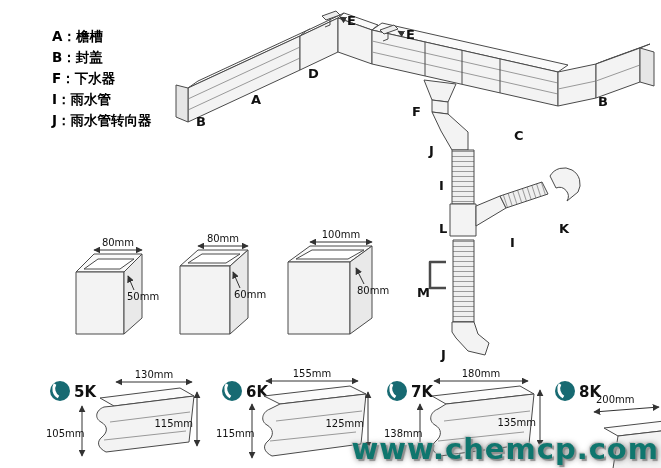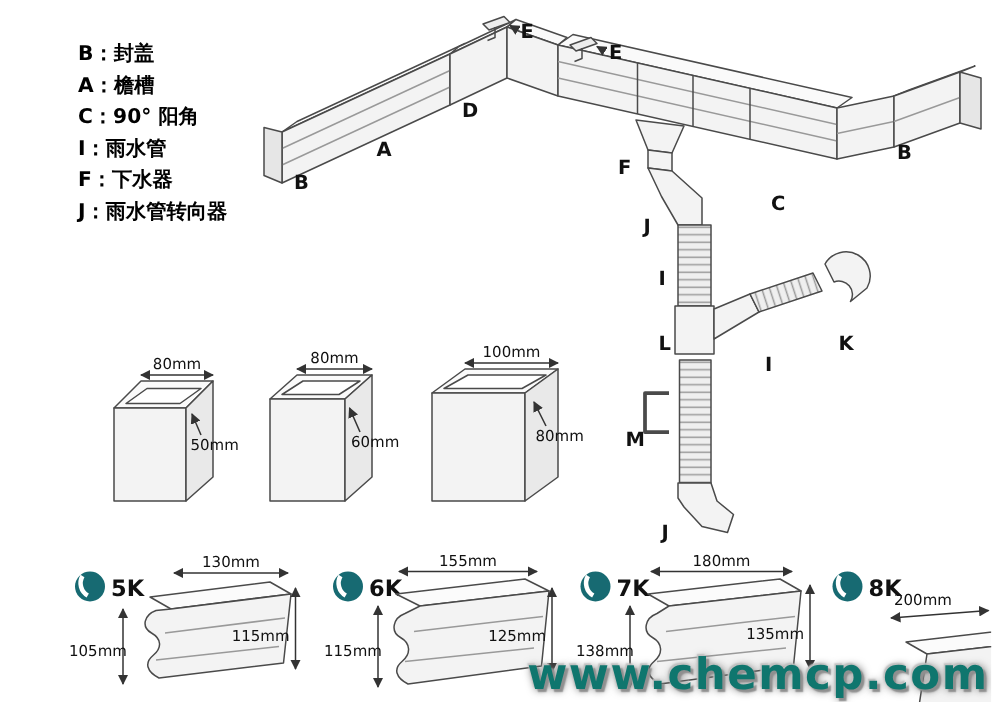--- a/index.html
+++ b/index.html
@@ -14,25 +14,24 @@
   .callout{font-size:13px;font-weight:bold;}
   .dim{font-size:10px;}
   .pname{font-size:15px;font-weight:bold;}
 </style>
 </head>
 <body>
 
 <div class="stage">
 
   <div class="legend">
+    <div class="legend-item">A：檐槽</div>
     <div class="legend-item">B：封盖</div>
-    <div class="legend-item">A：檐槽</div>
-    <div class="legend-item">C：90° 阳角</div>
+    <div class="legend-item">F：下水器</div>
     <div class="legend-item">I：雨水管</div>
-    <div class="legend-item">F：下水器</div>
     <div class="legend-item">J：雨水管转向器</div>
   </div>
 
   <svg class="diagram" width="661" height="468" viewBox="0 0 661 468">
     <defs>
       <marker id="ah" viewBox="0 0 10 10" refX="9" refY="5" markerWidth="7" markerHeight="7" orient="auto-start-reverse">
         <path d="M0,0 L10,5 L0,10 z" fill="#333"></path>
       </marker>
       <pattern id="corr" width="5" height="5" patternUnits="userSpaceOnUse">
         <rect width="5" height="5" fill="#efefef"></rect>

